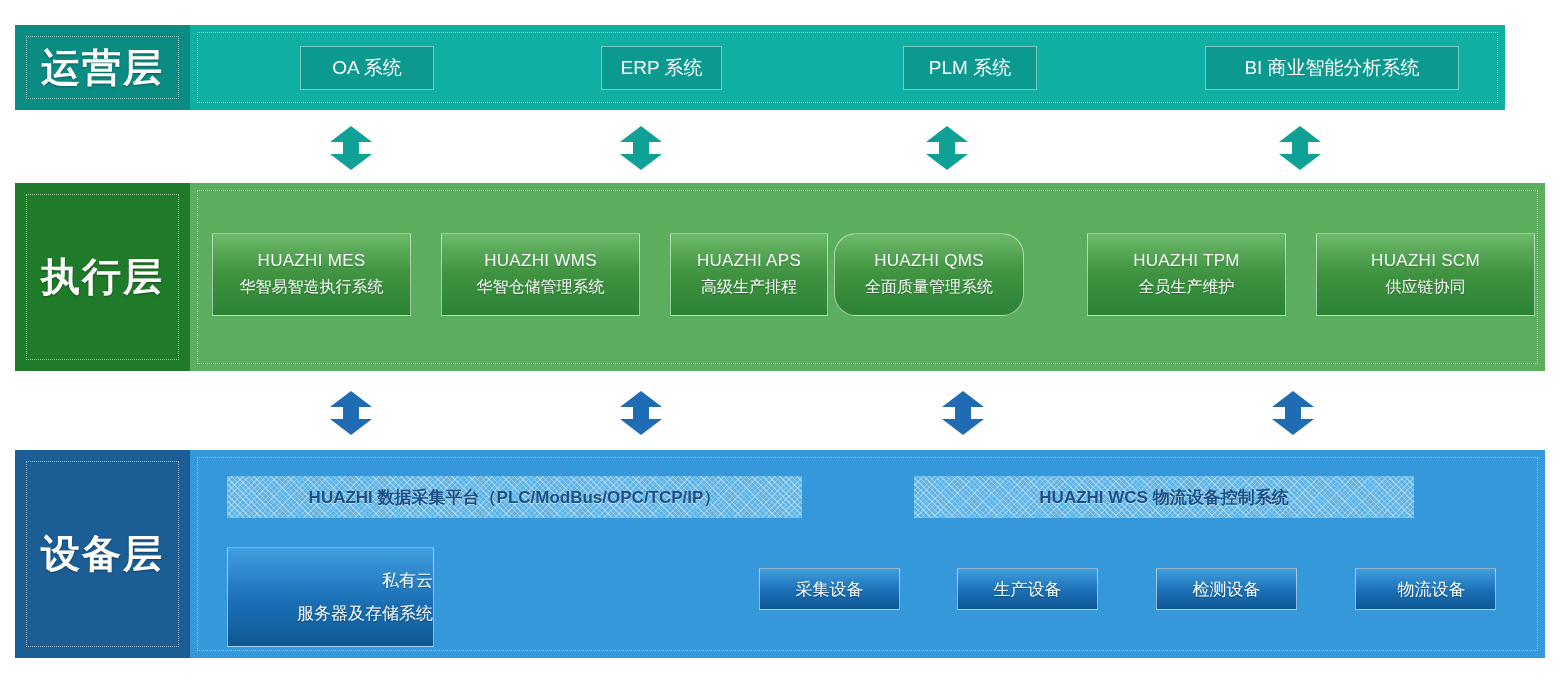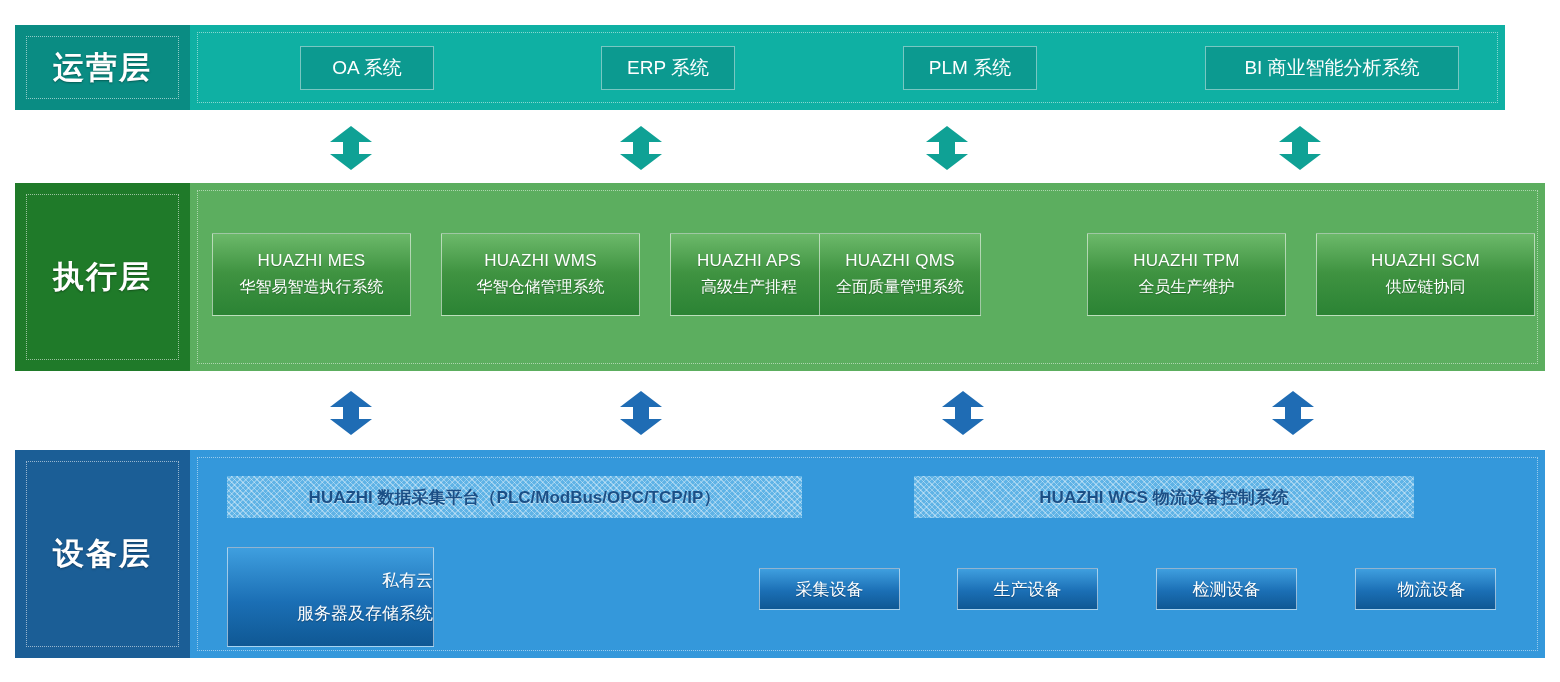--- a/index.html
+++ b/index.html
@@ -31,21 +31,21 @@
     justify-content: center;
   }
   .layer-label .inner-dots {
     position: absolute;
     left: 11px; right: 11px; top: 11px; bottom: 11px;
     border: 1px dotted rgba(255,255,255,0.55);
   }
   .layer-label .label-text {
     position: relative;
     color: #ffffff;
-    font-size: 31px;
+    font-size: 39px;
     font-weight: bold;
     letter-spacing: 2px;
     text-shadow: 0 1px 2px rgba(0,0,0,0.35);
   }
   .layer-body {
     position: relative;
     flex: 1 1 auto;
     display: flex;
     align-items: center;
   }
@@ -186,21 +186,21 @@
     <div class="layer-label">
       <div class="inner-dots"></div>
       <div class="label-text">运营层</div>
     </div>
     <div class="layer-body">
       <div class="band-dots"></div>
       <div class="ops-boxes" id="ops-boxes">
           <div class="ops-box" style="left: 110px; width: 134px;">
             <span>OA 系统</span>
           </div>
-          <div class="ops-box" style="left: 411px; width: 134px;">
+          <div class="ops-box" style="left: 411px; width: 121px;">
             <span>ERP 系统</span>
           </div>
           <div class="ops-box" style="left: 713px; width: 134px;">
             <span>PLM 系统</span>
           </div>
           <div class="ops-box" style="left: 1015px; width: 254px;">
             <span>BI 商业智能分析系统</span>
           </div>
         </div>
     </div>
@@ -242,21 +242,21 @@
             <div class="cn">华智易智造执行系统</div>
           </div>
           <div class="exec-box" style="left: 251px; width: 199px;">
             <div class="en">HUAZHI WMS</div>
             <div class="cn">华智仓储管理系统</div>
           </div>
           <div class="exec-box" style="left: 480px; width: 158px;">
             <div class="en">HUAZHI APS</div>
             <div class="cn">高级生产排程</div>
           </div>
-          <div class="exec-box" style="left: 629px; width: 162px;">
+          <div class="exec-box" style="left: 644px; width: 190px; border-radius: 22px;">
             <div class="en">HUAZHI QMS</div>
             <div class="cn">全面质量管理系统</div>
           </div>
           <div class="exec-box" style="left: 897px; width: 199px;">
             <div class="en">HUAZHI TPM</div>
             <div class="cn">全员生产维护</div>
           </div>
           <div class="exec-box" style="left: 1126px; width: 219px;">
             <div class="en">HUAZHI SCM</div>
             <div class="cn">供应链协同</div>

